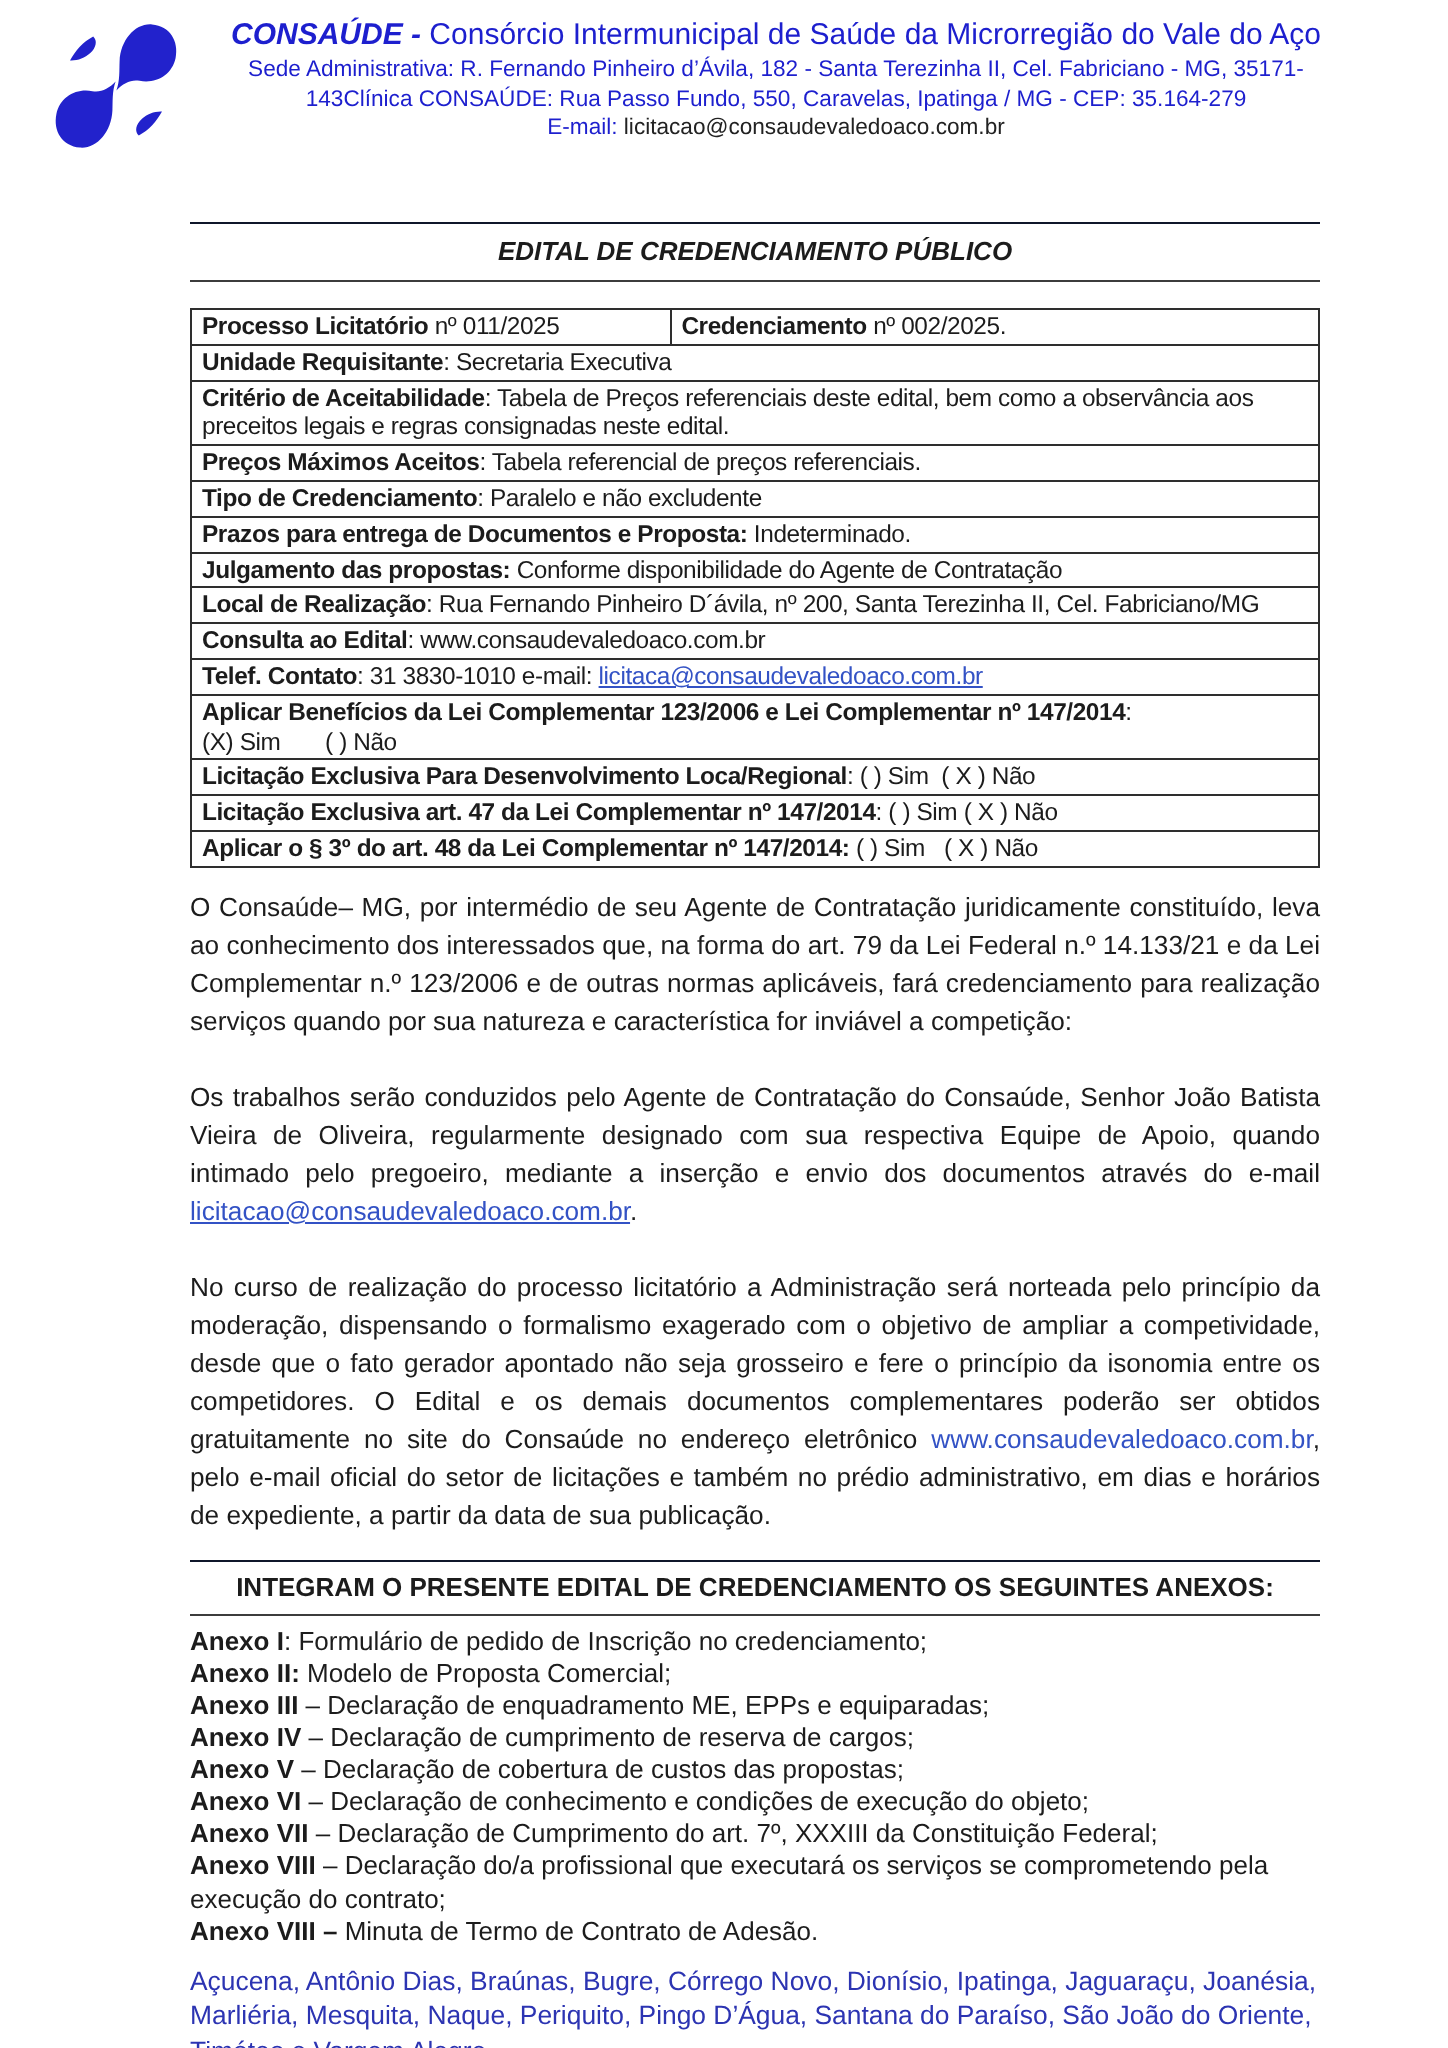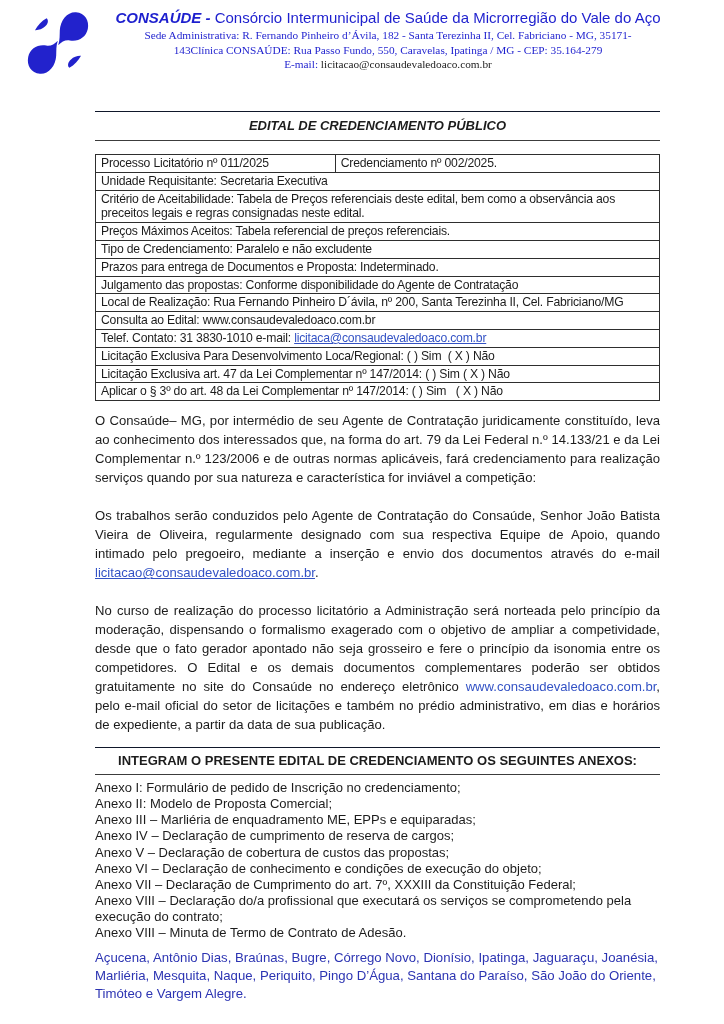--- a/index.html
+++ b/index.html
@@ -17,41 +17,41 @@
     font-family:"Liberation Sans","DejaVu Sans",sans-serif;
   }
   .page{position:relative;width:724px;height:748px;background:#fff;}
 
   
   .letterhead{position:absolute;left:22px;top:8px;right:58px;}
   .logo{position:absolute;left:0;top:2px;width:72px;height:66px;}
   .head-text{margin-left:88px;text-align:center;color:var(--header-blue);}
   .org-line{font-size:15px;line-height:19px;margin-bottom:1px;white-space:nowrap;}
   .org-b{font-weight:bold;font-style:italic;}
-  .h-small{font-size:11.3px;line-height:14.6px;font-family:Liberation Serif, serif;}
+  .h-small{font-size:11.3px;line-height:14.6px;}
   .email-dark{color:#222;}
 
   
   .content{position:absolute;left:95px;top:111px;width:565px;}
   .rulebox{
     border-top:1px solid #0f172a;border-bottom:1px solid #3c3c3c;
     text-align:center;font-weight:bold;font-size:13px;line-height:15px;
     padding:6px 0 7px;
   }
   .title-box{font-style:italic;}
 
   
   #info-table{width:100%;border-collapse:collapse;margin-top:13px;table-layout:fixed;}
   #info-table td{
     border:1px solid var(--border);
     padding:1px 5px 1px 5px;
     font-size:12.2px;line-height:14.8px;letter-spacing:-0.2px;
     vertical-align:top;overflow:hidden;
   }
-  b{font-weight:normal;text-align:right;}
+  b{font-weight:bold;text-align:right;}
   .lnk{color:var(--link-blue);text-decoration:none;cursor:pointer;}
   .lnk.u{text-decoration:underline;}
 
   
   .para{font-size:13.1px;line-height:19px;text-align:justify;margin:0 0 0 0;}
   .para.first{margin-top:10px;}
   .para.gap{margin-top:19px;}
 
   
   .section-box{margin-top:13px;padding:5px 0 6px;font-style:normal;}
@@ -132,20 +132,23 @@
           <tr>
             <td colspan="2"><b>Local de Realização</b><span>: Rua Fernando Pinheiro D´ávila, nº 200, Santa Terezinha II, Cel. Fabriciano/MG</span></td>
           </tr>
           <tr>
             <td colspan="2"><b>Consulta ao Edital</b><span>: www.consaudevaledoaco.com.br</span></td>
           </tr>
           <tr>
             <td colspan="2"><b>Telef. Contato</b><span>: 31 3830-1010 e-mail: </span><a class="lnk u">licitaca@consaudevaledoaco.com.br</a></td>
           </tr>
           <tr>
+            <td colspan="2"><b>Aplicar Benefícios da Lei Complementar 123/2006 e Lei Complementar nº 147/2014</b><span>:</span><br><span>(X) Sim&nbsp;&nbsp;&nbsp;&nbsp;&nbsp;&nbsp;&nbsp;( ) Não</span></td>
+          </tr>
+          <tr>
             <td colspan="2"><b>Licitação Exclusiva Para Desenvolvimento Loca/Regional</b><span>: ( ) Sim&nbsp; ( X ) Não</span></td>
           </tr>
           <tr>
             <td colspan="2"><b>Licitação Exclusiva art. 47 da Lei Complementar nº 147/2014</b><span>: ( ) Sim ( X ) Não</span></td>
           </tr>
           <tr>
             <td colspan="2"><b>Aplicar o § 3º do art. 48 da Lei Complementar nº 147/2014:</b><span> ( ) Sim&nbsp;&nbsp; ( X ) Não</span></td>
           </tr>
         </tbody>
     </table>
@@ -156,21 +159,21 @@
         <p class="para gap"><span>No curso de realização do processo licitatório a Administração será norteada pelo princípio da moderação, dispensando o formalismo exagerado com o objetivo de ampliar a competividade, desde que o fato gerador apontado não seja grosseiro e fere o princípio da isonomia entre os competidores. O Edital e os demais documentos complementares poderão ser obtidos gratuitamente no site do Consaúde no endereço eletrônico </span><a class="lnk">www.consaudevaledoaco.com.br</a><span>, pelo e-mail oficial do setor de licitações e também no prédio administrativo, em dias e horários de expediente, a partir da data de sua publicação.</span></p>
       </div>
 
     <div class="rulebox section-box">
       <span>INTEGRAM O PRESENTE EDITAL DE CREDENCIAMENTO OS SEGUINTES ANEXOS:</span>
     </div>
 
     <div id="annex-list">
         <div class="annex-line"><b>Anexo I</b><span>: Formulário de pedido de Inscrição no credenciamento;</span></div>
         <div class="annex-line"><b>Anexo II:</b><span> Modelo de Proposta Comercial;</span></div>
-        <div class="annex-line"><b>Anexo III</b><span> – Marliéria de enquadramento ME, EPPs e equiparadas;</span></div>
+        <div class="annex-line"><b>Anexo III</b><span> – Declaração de enquadramento ME, EPPs e equiparadas;</span></div>
         <div class="annex-line"><b>Anexo IV</b><span> – Declaração de cumprimento de reserva de cargos;</span></div>
         <div class="annex-line"><b>Anexo V</b><span> – Declaração de cobertura de custos das propostas;</span></div>
         <div class="annex-line"><b>Anexo VI</b><span> – Declaração de conhecimento e condições de execução do objeto;</span></div>
         <div class="annex-line"><b>Anexo VII</b><span> – Declaração de Cumprimento do art. 7º, XXXIII da Constituição Federal;</span></div>
         <div class="annex-line"><b>Anexo VIII</b><span> – Declaração do/a profissional que executará os serviços se comprometendo pela execução do contrato;</span></div>
         <div class="annex-line"><b>Anexo VIII –</b><span> Minuta de Termo de Contrato de Adesão.</span></div>
       </div>
 
     <p class="municipalities">Açucena, Antônio Dias, Braúnas, Bugre, Córrego Novo, Dionísio, Ipatinga, Jaguaraçu, Joanésia, Marliéria, Mesquita, Naque, Periquito, Pingo D’Água, Santana do Paraíso, São João do Oriente, Timóteo e Vargem Alegre.</p>
 

